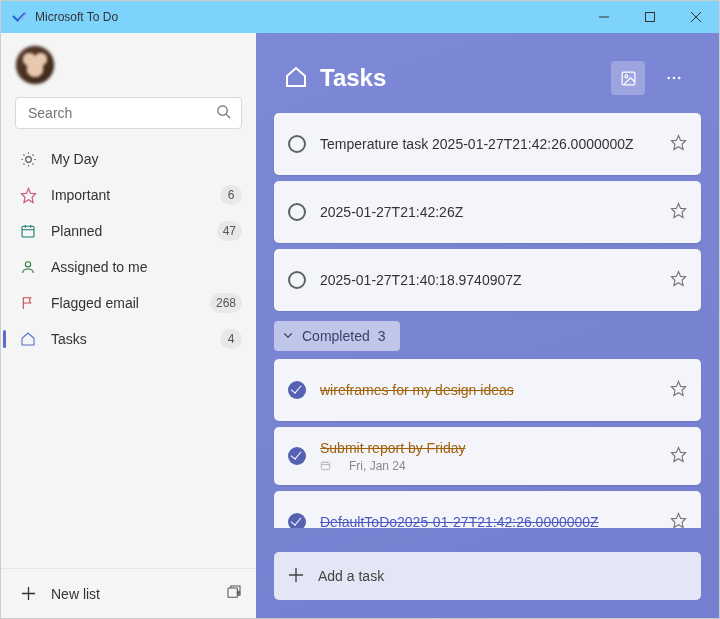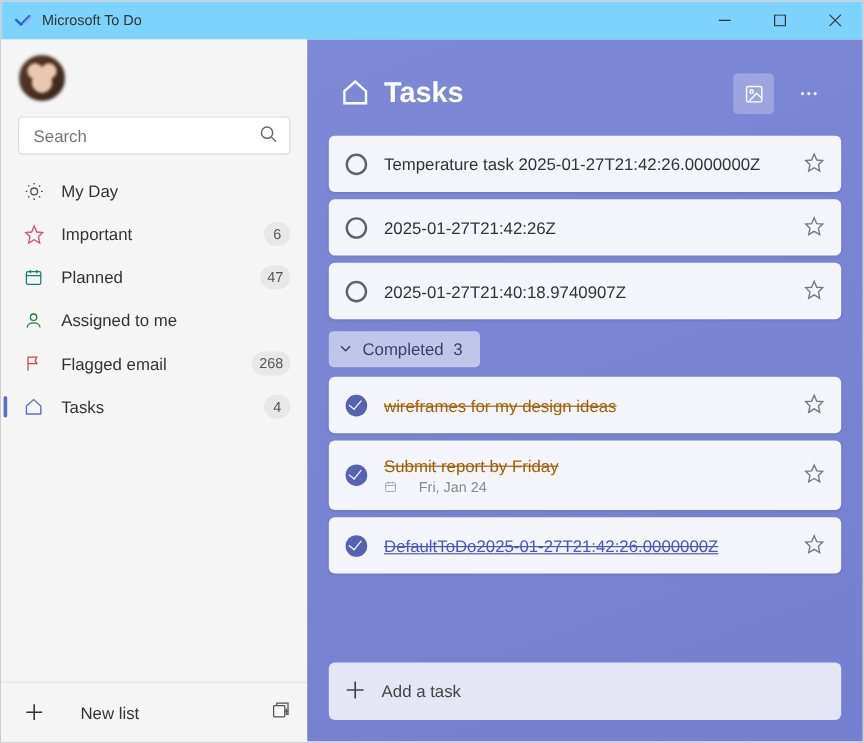--- a/index.html
+++ b/index.html
@@ -67,21 +67,21 @@
   .nav-item .icon { width:18px; display:flex; justify-content:center; color:#555; }
   .nav-item .label { flex:1; }
   .nav-item .count {
     min-width:22px; height:20px; padding:0 6px;
     background:#e8e8e8; border-radius:10px;
     font-size:12px; display:flex; align-items:center; justify-content:center;
     color:#555;
   }
   .sidebar-footer {
     margin-top:auto; height:50px; display:flex; align-items:center;
-    padding:0 14px 0 18px; gap:30px;
+    padding:0 14px 0 18px; gap:14px;
     border-top:1px solid #e5e5e5;
   }
   .sidebar-footer .plus { width:18px; display:flex; justify-content:center; }
   .sidebar-footer .label { flex:1; }
   .sidebar-footer .group-icon { color:#555; }
   .main {
     flex:1; height:100%;
     background:linear-gradient(160deg,#7d89d6,#7480cf);
     display:flex; flex-direction:column;
     position:relative;
@@ -97,21 +97,21 @@
   .main-header .hd-btn {
     width:34px; height:34px; border-radius:4px;
     display:flex; align-items:center; justify-content:center;
     color:#fff;
   }
   .main-header .hd-btn.solid {
     background:rgba(255,255,255,.25);
   }
   .tasks-scroll { flex:1; overflow:auto; padding:0 18px; }
   .task-card {
-    height:47px; background:#f4f5fb; border-radius:5px;
+    height:62px; background:#f4f5fb; border-radius:5px;
     margin-bottom:6px;
     display:flex; align-items:center; gap:14px;
     padding:0 14px;
     box-shadow:0 1px 2px rgba(0,0,0,.08);
   }
   .task-card.tall { height:58px; }
   .task-card .circle {
     width:18px; height:18px; border-radius:50%;
     border:2px solid #5f6368; flex:none;
   }

